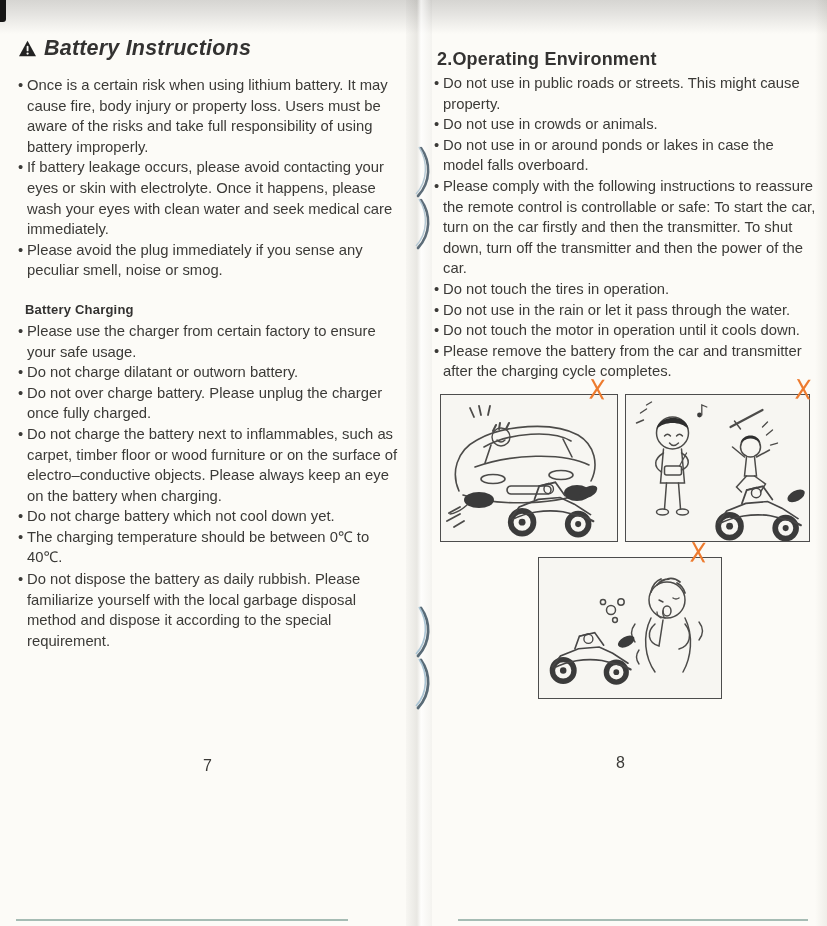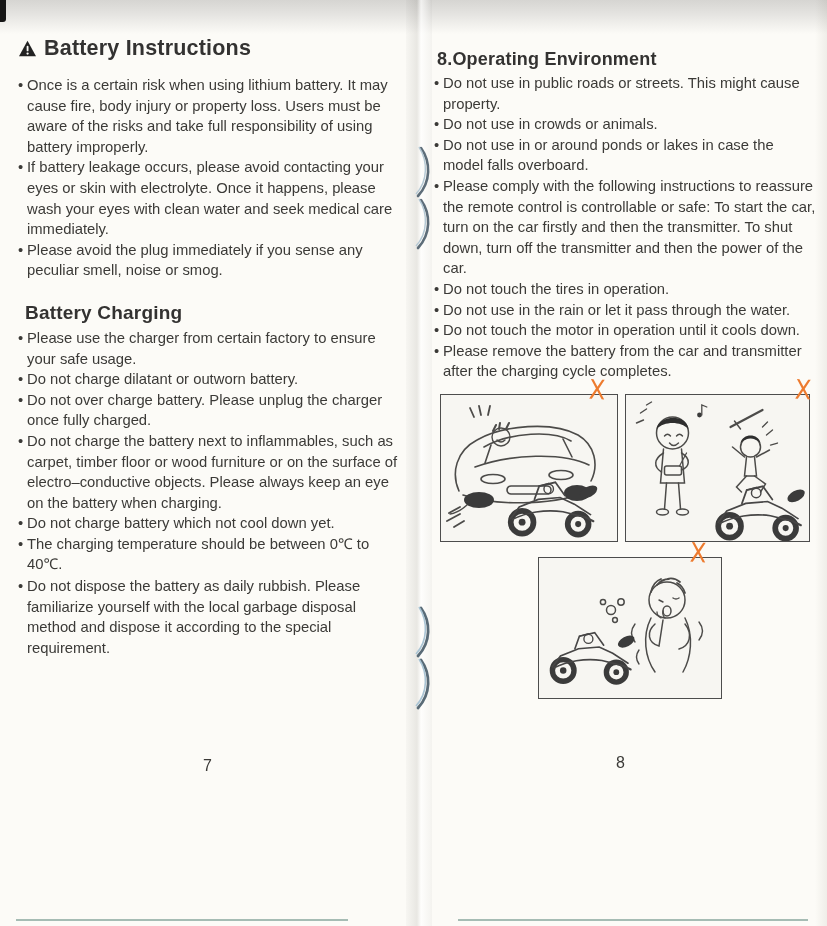--- a/index.html
+++ b/index.html
@@ -19,24 +19,24 @@
     background:linear-gradient(90deg, rgba(0,0,0,0.02), rgba(60,55,45,0.10) 42%, rgba(255,255,255,0.65) 58%, rgba(0,0,0,0.03));}
   .bottom-line{position:absolute;top:919px;height:2px;background:#8aa79d;opacity:.75;}
   .bl-left{left:16px;width:332px;}
   .bl-right{left:458px;width:350px;}
 
   
   .page{position:absolute;top:36px;}
   .page-left{left:18px;width:386px;}
   .page-right{left:434px;width:382px;}
 
-  h1{margin:0;font-size:21.5px;font-weight:700;letter-spacing:.2px;color:#333231;display:flex;align-items:center;gap:7px;}
+  h1{margin:0;font-size:21.5px;font-weight:700;letter-spacing:.2px;color:#333231;display:flex;align-items:center;gap:7px;font-style:italic;}
   h1.caps{letter-spacing:.4px;}
   .warn-svg{flex:0 0 auto;display:block;}
-  h2{font-size:19px;font-weight:700;color:#333231;margin:21px 0 4px 7px;letter-spacing:.2px;}
+  h2{font-size:13px;font-weight:700;color:#333231;margin:21px 0 4px 7px;letter-spacing:.2px;}
   .page-right h2{margin:13px 0 3px 3px;font-size:18px;}
 
   ul.bullets{margin:14px 0 0 0;padding:0;list-style:none;font-size:14.8px;line-height:20.6px;font-weight:400;}
   ul.bullets.tight{margin-top:1px;}
   ul.bullets li{display:flex;}
   ul.bullets .b{flex:0 0 9px;width:9px;}
   ul.bullets .t{flex:1;}
 
   .pagenum{position:absolute;font-size:16px;color:#3b3a37;}
   .pn-left{left:203px;top:757px;}
@@ -156,21 +156,21 @@
 
     <ul class="bullets tight">
       <li>
           <span class="b">•</span>
           <span class="t">Do not dispose the battery as daily rubbish. Please familiarize yourself with the local garbage disposal method and dispose it according to the special requirement.</span>
         </li>
     </ul>
   </section>
 
   <section class="page page-right">
-    <h2>8.Operating Environment</h2>
+    <h2>2.Operating Environment</h2>
     <ul class="bullets tight">
       <li>
           <span class="b">•</span>
           <span class="t">Do not use in public roads or streets. This might cause property.</span>
         </li>
       <li>
           <span class="b">•</span>
           <span class="t">Do not use in crowds or animals.</span>
         </li>
       <li>

